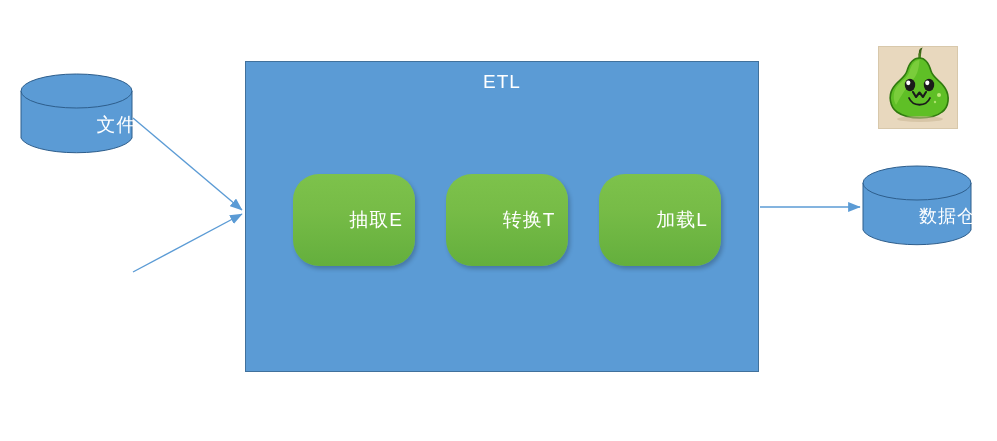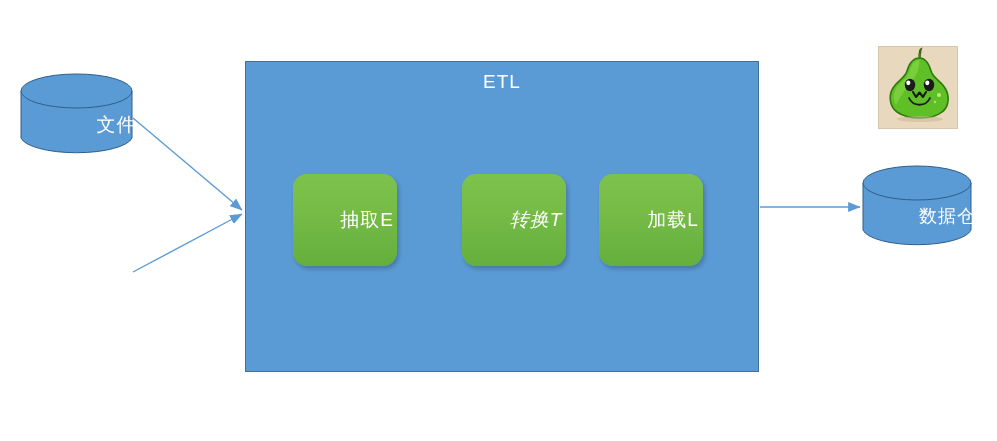--- a/index.html
+++ b/index.html
@@ -58,23 +58,23 @@
     text-align: center;
     color: #ffffff;
     font-size: 19px;
     letter-spacing: 1px;
   }
 
   
   .stage {
     position: absolute;
     top: 163px;
-    width: 104px;
+    width: 122px;
     height: 92px;
-    border-radius: 14px;
+    border-radius: 26px;
     background: linear-gradient(180deg, #7DC24B 0%, #77BC47 38%, #64AF3D 100%);
     box-shadow: 2px 3px 4px rgba(0,0,0,0.22);
     display: flex;
     align-items: center;
     justify-content: center;
     box-sizing: border-box;
     padding-left: 44px;
   }
   .stage-label {
     color: #ffffff;
@@ -124,21 +124,21 @@
   </div>
 
 
   <div id="etl-box">
     <div id="etl-title">ETL</div>
 
     <div class="stage" id="stage-extract" style="position:absolute; left:47px; top:112px;">
       <span class="stage-label">抽取E</span>
     </div>
 
-    <div class="stage" id="stage-transform" style="position:absolute; left:216px; top:112px;font-style:italic;">
+    <div class="stage" id="stage-transform" style="position:absolute; left:200px; top:112px;">
       <span class="stage-label">转换T</span>
     </div>
 
     <div class="stage" id="stage-load" style="position:absolute; left:353px; top:112px;">
       <span class="stage-label">加载L</span>
     </div>
   </div>
 
   <div class="cylinder" id="cyl-warehouse" style="left:862px; top:165px; width:110px; height:83px;">
     <svg width="110" height="83" viewBox="0 0 110 83">

